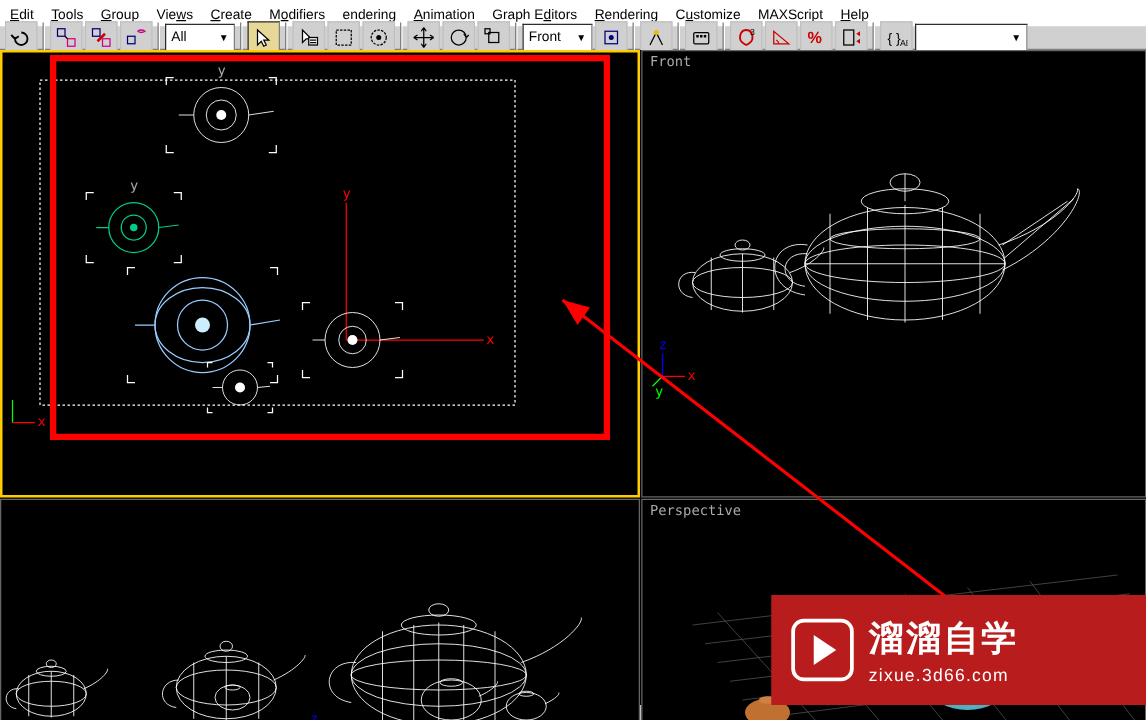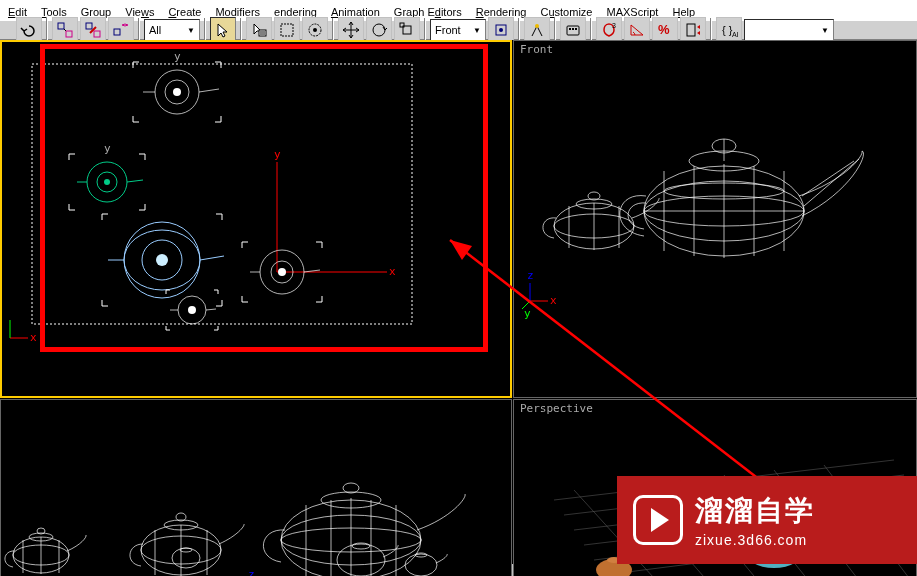--- a/index.html
+++ b/index.html
@@ -1,20 +1,20 @@
 <!DOCTYPE html>
 <html><head>
   <meta charset="utf-8">
   <style>
     * { margin: 0; padding: 0; box-sizing: border-box; font-family: "Microsoft YaHei", Arial, sans-serif; }
     body { width: 917px; height: 576px; background: #c0c0c0; overflow: hidden; font-size: 11px; }
     .menubar { height: 20px; background: #ffffff; display: flex; align-items: flex-end; padding: 0 2px; gap: 2px; }
     .menu-item { padding: 2px 6px; color: #000; cursor: default; }
     .menu-item u { text-decoration: underline; }
-    .toolbar { height: 20px; background: #d0d0d0; border-top: 1px solid #fff; border-bottom: 1px solid #808080; display: flex; align-items: center; padding: 0 16px; gap: 2px; }
+    .toolbar { height: 20px; background: #d0d0d0; border-top: 1px solid #fff; border-bottom: 1px solid #808080; display: flex; align-items: center; padding: 0 4px; gap: 2px; }
     .tb-sep { width: 2px; height: 24px; border-left: 1px solid #808080; border-right: 1px solid #fff; margin: 0 2px; }
     .tb-btn { width: 26px; height: 26px; border: 1px solid #c0c0c0; background: #d0d0d0; display: flex; align-items: center; justify-content: center; position: relative; }
     .tb-btn.active { background: #e8d898; border: 1px inset #808080; }
     .tb-dropdown { height: 22px; background: #fff; border: 1px inset #808080; display: flex; align-items: center; padding: 0 4px; font-size: 11px; min-width: 56px; }
     .tb-dropdown .dd-arrow { margin-left: auto; font-size: 8px; }
     .viewports { position: relative; width: 917px; height: 524px; background: #000; }
     .viewport { position: absolute; background: #000; border: 1px solid #666; overflow: hidden; }
     .vp-label { position: absolute; top: 2px; left: 6px; color: #aaa; font-size: 11px; font-family: monospace; }
     .vp-top { left: 0; top: 0; width: 512px; height: 358px; }
     .vp-front { left: 513px; top: 0; width: 404px; height: 358px; }

